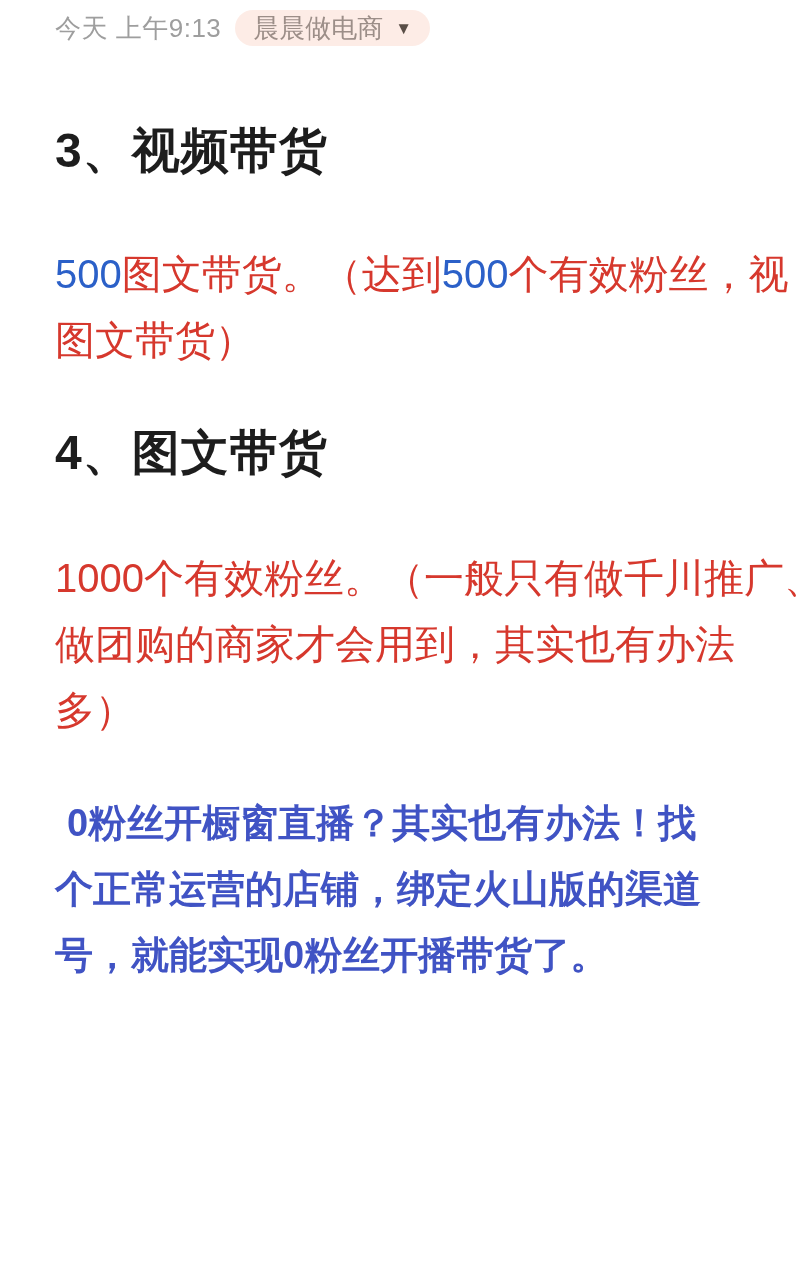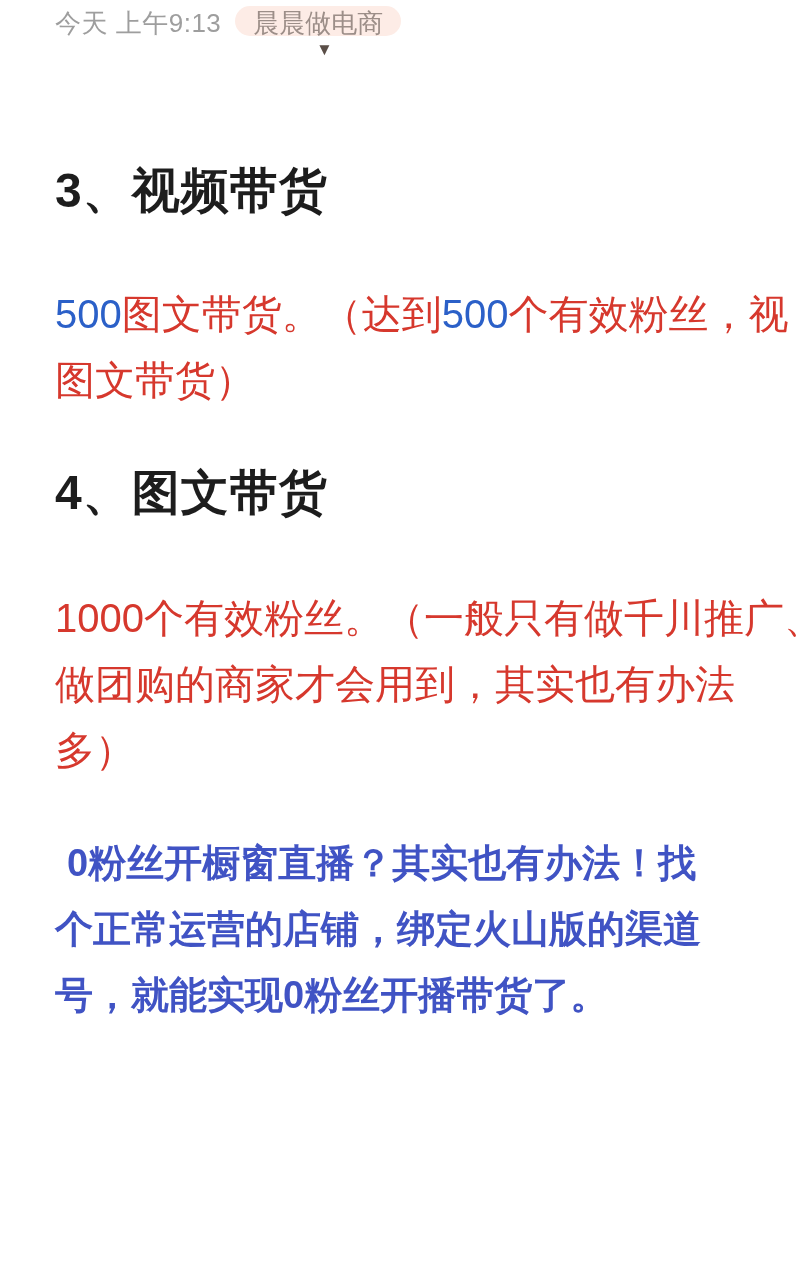--- a/index.html
+++ b/index.html
@@ -6,55 +6,54 @@
   html, body {
     width: 800px; height: 1273px;
     background: #ffffff;
     font-family: "Liberation Sans", sans-serif;
     overflow: hidden;
   }
   .page { width: 800px; height: 1273px; background: #ffffff; position: relative; }
 
   
   .meta-row {
-    display: flex; align-items: flex-start;
+    display: flex; align-items: flex-end;
     padding: 6px 0 0 55px; height: 46px;
   }
   .timestamp {
     color: #9e9e9e; font-size: 26px; letter-spacing: 0.5px;
     white-space: nowrap;
   }
   .channel-pill {
     margin-left: 14px;
     background: #fdece6;
     border-radius: 20px;
-    height: 30px;
+    height: 36px;
     display: inline-flex; align-items: center;
     padding: 0 18px;
     cursor: pointer;
-    flex-direction: column;
   }
   .channel-pill .label {
     color: #9c8e88; font-size: 26px; white-space: nowrap;
   }
   .channel-pill .caret {
     color: #5a4e47; font-size: 17px; margin-left: 12px; line-height: 1;
   }
 
   .content { padding: 0 40px 0 55px; }
 
   h2.sec-heading {
     color: #1d1d1d;
     font-size: 48px;
     font-weight: 800;
     line-height: 66px;
     letter-spacing: 1px;
     white-space: nowrap;
   }
-  .h-video { margin-top: 112px; }
+  .h-video { margin-top: 72px; }
   .h-tuwen { margin-top: 47px; }
 
   .para { font-size: 40px; line-height: 66px; }
   .para .ln { white-space: nowrap; }
   .red { color: #d6382d; }
   .para-video { margin-top: 57px; }
   .para-tuwen { margin-top: 59px; }
 
   a.fans-link, .fans-link {
     color: #2b60c8;

